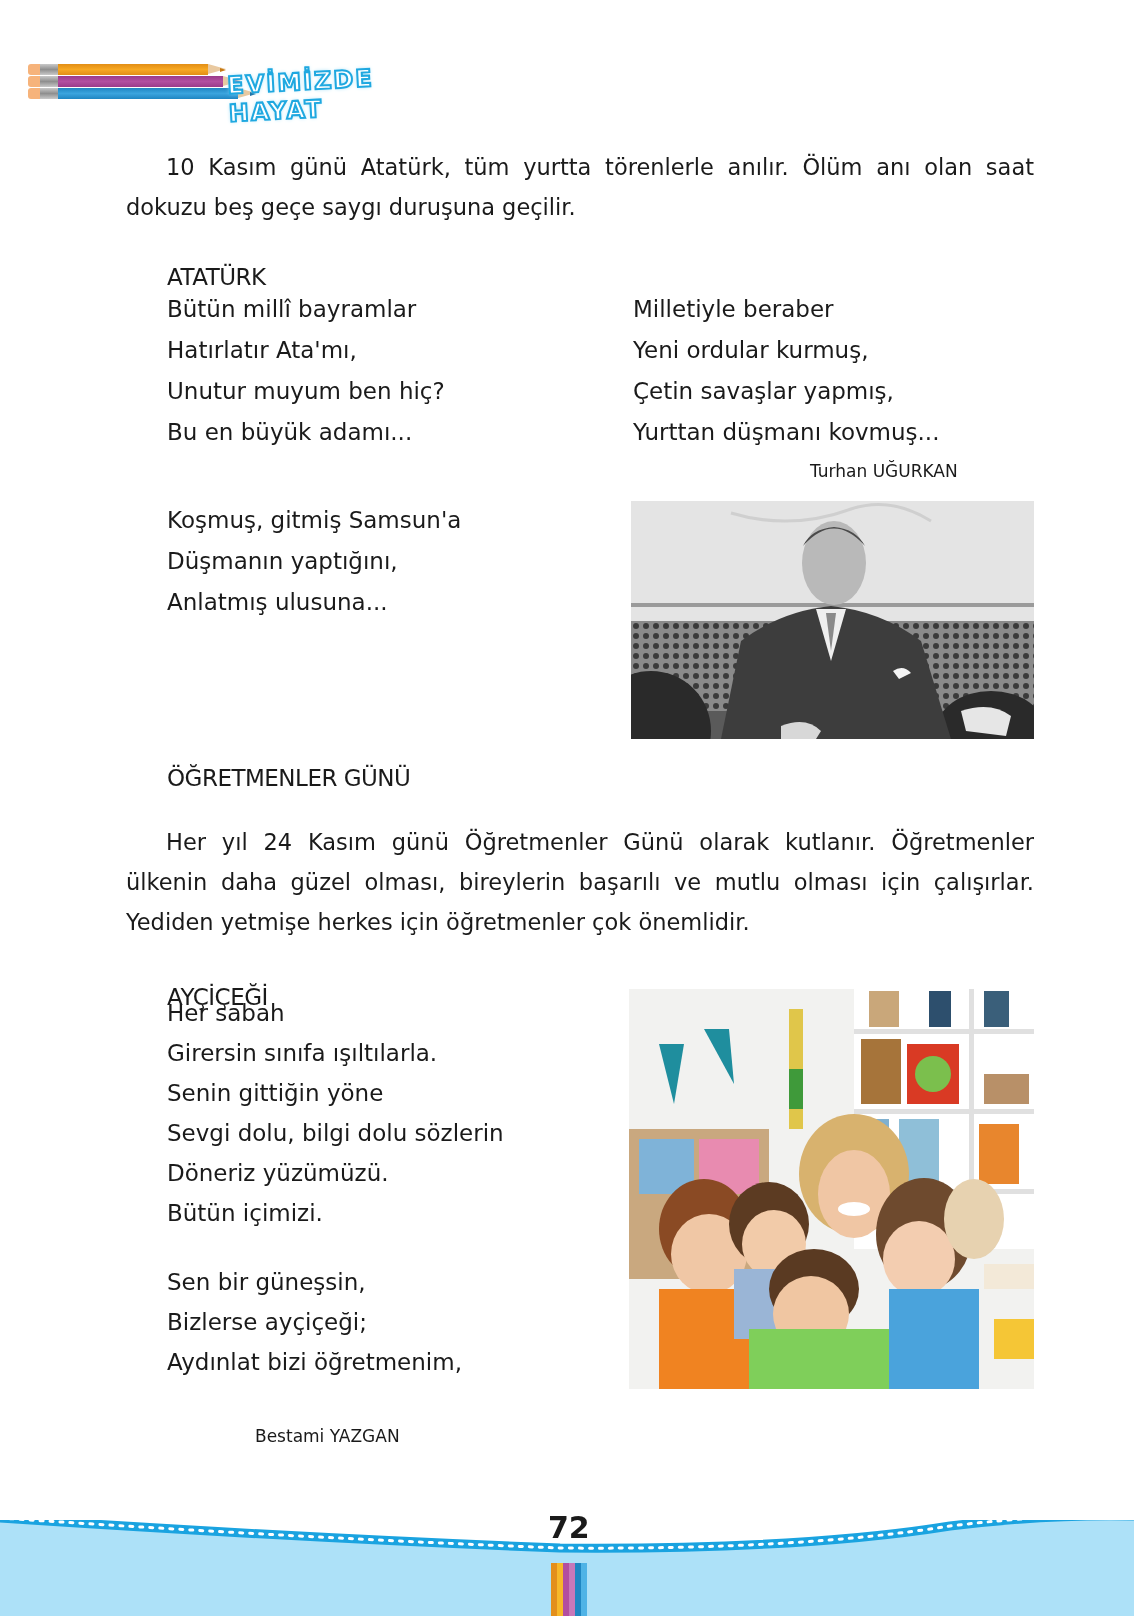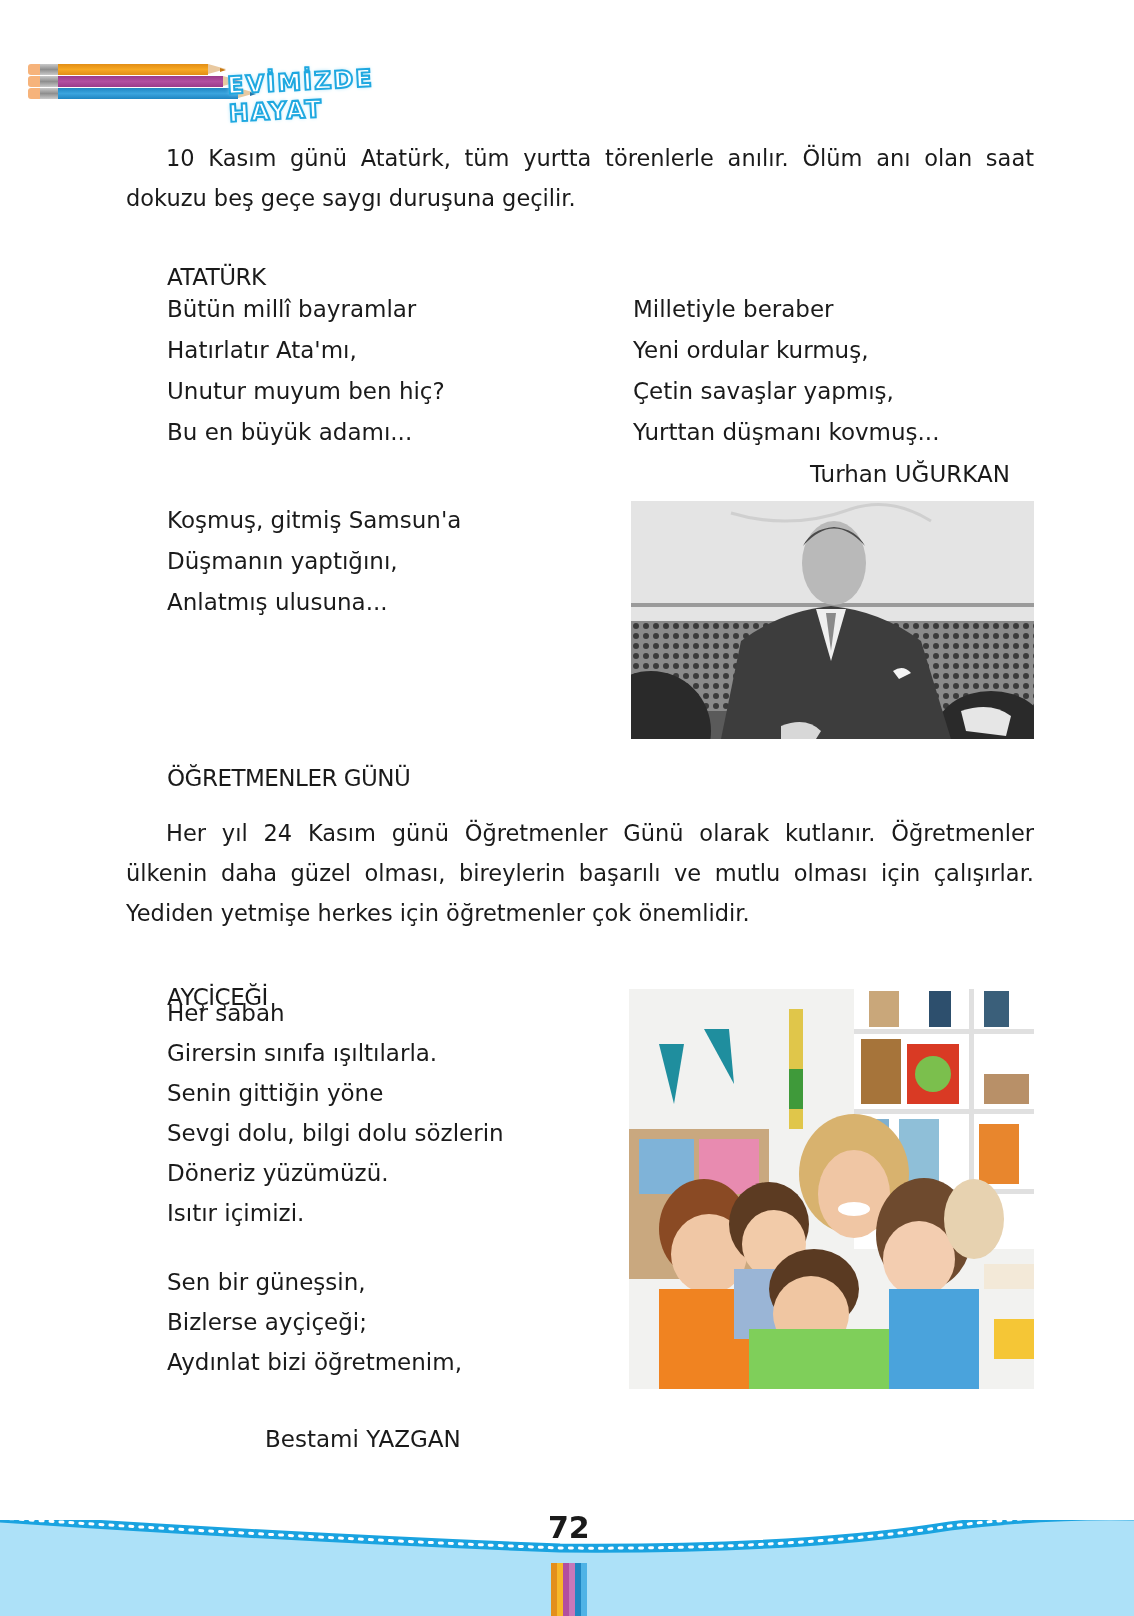--- a/index.html
+++ b/index.html
@@ -11,27 +11,27 @@
     .pencil .eraser { position: absolute; left: 0; top: 0; width: 12px; height: 11px; background: #f6b37b; border-radius: 3px 0 0 3px; }
     .pencil .ferrule { position: absolute; left: 12px; top: 0; width: 18px; height: 11px; background: linear-gradient(to bottom, #c9c9c9, #8f8f8f, #c9c9c9); }
     .pencil .body { position: absolute; left: 30px; top: 0; height: 11px; }
     .pencil .tip { position: absolute; top: 0; width: 0; height: 0; border-top: 5.5px solid transparent; border-bottom: 5.5px solid transparent; border-left: 18px solid #e9c9a0; }
     .pencil .lead { position: absolute; top: 3.5px; width: 0; height: 0; border-top: 2px solid transparent; border-bottom: 2px solid transparent; border-left: 6px solid; }
     .header-title {
       position: absolute; left: 200px; top: 2px; font-family: "DejaVu Sans", sans-serif; font-weight: bold;
       font-size: 24px; letter-spacing: 2px; color: #ffffff; transform: rotate(-3deg);
       -webkit-text-stroke: 2px #1fa8e0; text-shadow: 0 0 4px #8fd8f5;
     }
-    .para { position: absolute; left: 126px; width: 908px; font-size: 22.5px; line-height: 40px; text-align: justify; font-family: "DejaVu Sans", sans-serif; }
+    .para { position: absolute; left: 126px; width: 908px; font-size: 22.5px; line-height: 40px; text-align: justify; font-family: "DejaVu Sans", sans-serif; margin-top: 9px; }
     .para .indent { display: inline-block; width: 40px; }
     .heading { position: absolute; left: 167px; font-size: 23px; font-family: "DejaVu Sans", sans-serif; letter-spacing: -0.5px; font-weight: normal; }
 
     .stanza { position: absolute; }
     .stanza .line { display: block; height: 41px; line-height: 41px; font-size: 23px; white-space: nowrap; }
-    .author { position: absolute; font-size: 23px; white-space: nowrap; }
+    .author { position: absolute; font-size: 17px; white-space: nowrap; }
 
     .photo { position: absolute; overflow: hidden; }
     .photo-ataturk { left: 631px; top: 501px; width: 403px; height: 238px; background: linear-gradient(180deg, #e8e8e8 0%, #dcdcdc 40%, #6b6b6b 60%, #3a3a3a 100%); }
     .photo-class { left: 629px; top: 989px; width: 405px; height: 400px; background: linear-gradient(180deg, #f3f3f1 0%, #ececea 45%, #d9b58a 60%, #e57f2a 85%, #6fbf58 100%); }
 
     .footer { position: absolute; left: 0; top: 1520px; width: 1134px; height: 96px; }
     .footer-wave { position: absolute; left: 0; top: 0; width: 1134px; height: 96px; }
     .page-number { position: absolute; left: 548px; top: 1510px; font-size: 30px; font-weight: bold; font-family: "DejaVu Sans", sans-serif; color: #1a1a1a; }
     .spine { position: absolute; left: 551px; top: 1563px; width: 36px; height: 53px; display: flex; }
     .spine span { flex: 1; height: 100%; }
@@ -127,30 +127,30 @@
 </div>
 
 <div class="heading" style="top:984px;">AYÇİÇEĞİ</div>
 
 <div class="stanza" style="left:167px; top:993px;">
   <span class="line" style="height:40px;line-height:40px;">Her sabah</span>
   <span class="line" style="height:40px;line-height:40px;">Girersin sınıfa ışıltılarla.</span>
   <span class="line" style="height:40px;line-height:40px;">Senin gittiğin yöne</span>
   <span class="line" style="height:40px;line-height:40px;">Sevgi dolu, bilgi dolu sözlerin</span>
   <span class="line" style="height:40px;line-height:40px;">Döneriz yüzümüzü.</span>
-  <span class="line" style="height:40px;line-height:40px;">Isıtır içimizi.</span>
+  <span class="line" style="height:40px;line-height:40px;">Bütün içimizi.</span>
 </div>
 
 <div class="stanza" style="left:167px; top:1262px;">
   <span class="line" style="height:40px;line-height:40px;">Sen bir güneşsin,</span>
   <span class="line" style="height:40px;line-height:40px;">Bizlerse ayçiçeği;</span>
   <span class="line" style="height:40px;line-height:40px;">Aydınlat bizi öğretmenim,</span>
 </div>
 
-<div class="author" style="left:265px; top:1426px;">Bestami YAZGAN</div>
+<div class="author" style="left:255px; top:1426px;">Bestami YAZGAN</div>
 
 <div class="photo photo-class">
   <svg width="405" height="400" viewBox="0 0 405 400">
     <rect x="0" y="0" width="405" height="400" fill="#f2f2f0"></rect>
     <rect x="225" y="0" width="180" height="260" fill="#ffffff"></rect>
     <rect x="225" y="40" width="180" height="5" fill="#e0e0e0"></rect>
     <rect x="225" y="120" width="180" height="5" fill="#e0e0e0"></rect>
     <rect x="225" y="200" width="180" height="5" fill="#e0e0e0"></rect>
     <rect x="340" y="0" width="5" height="260" fill="#e0e0e0"></rect>
     <rect x="240" y="2" width="30" height="36" fill="#c9a77a"></rect>

